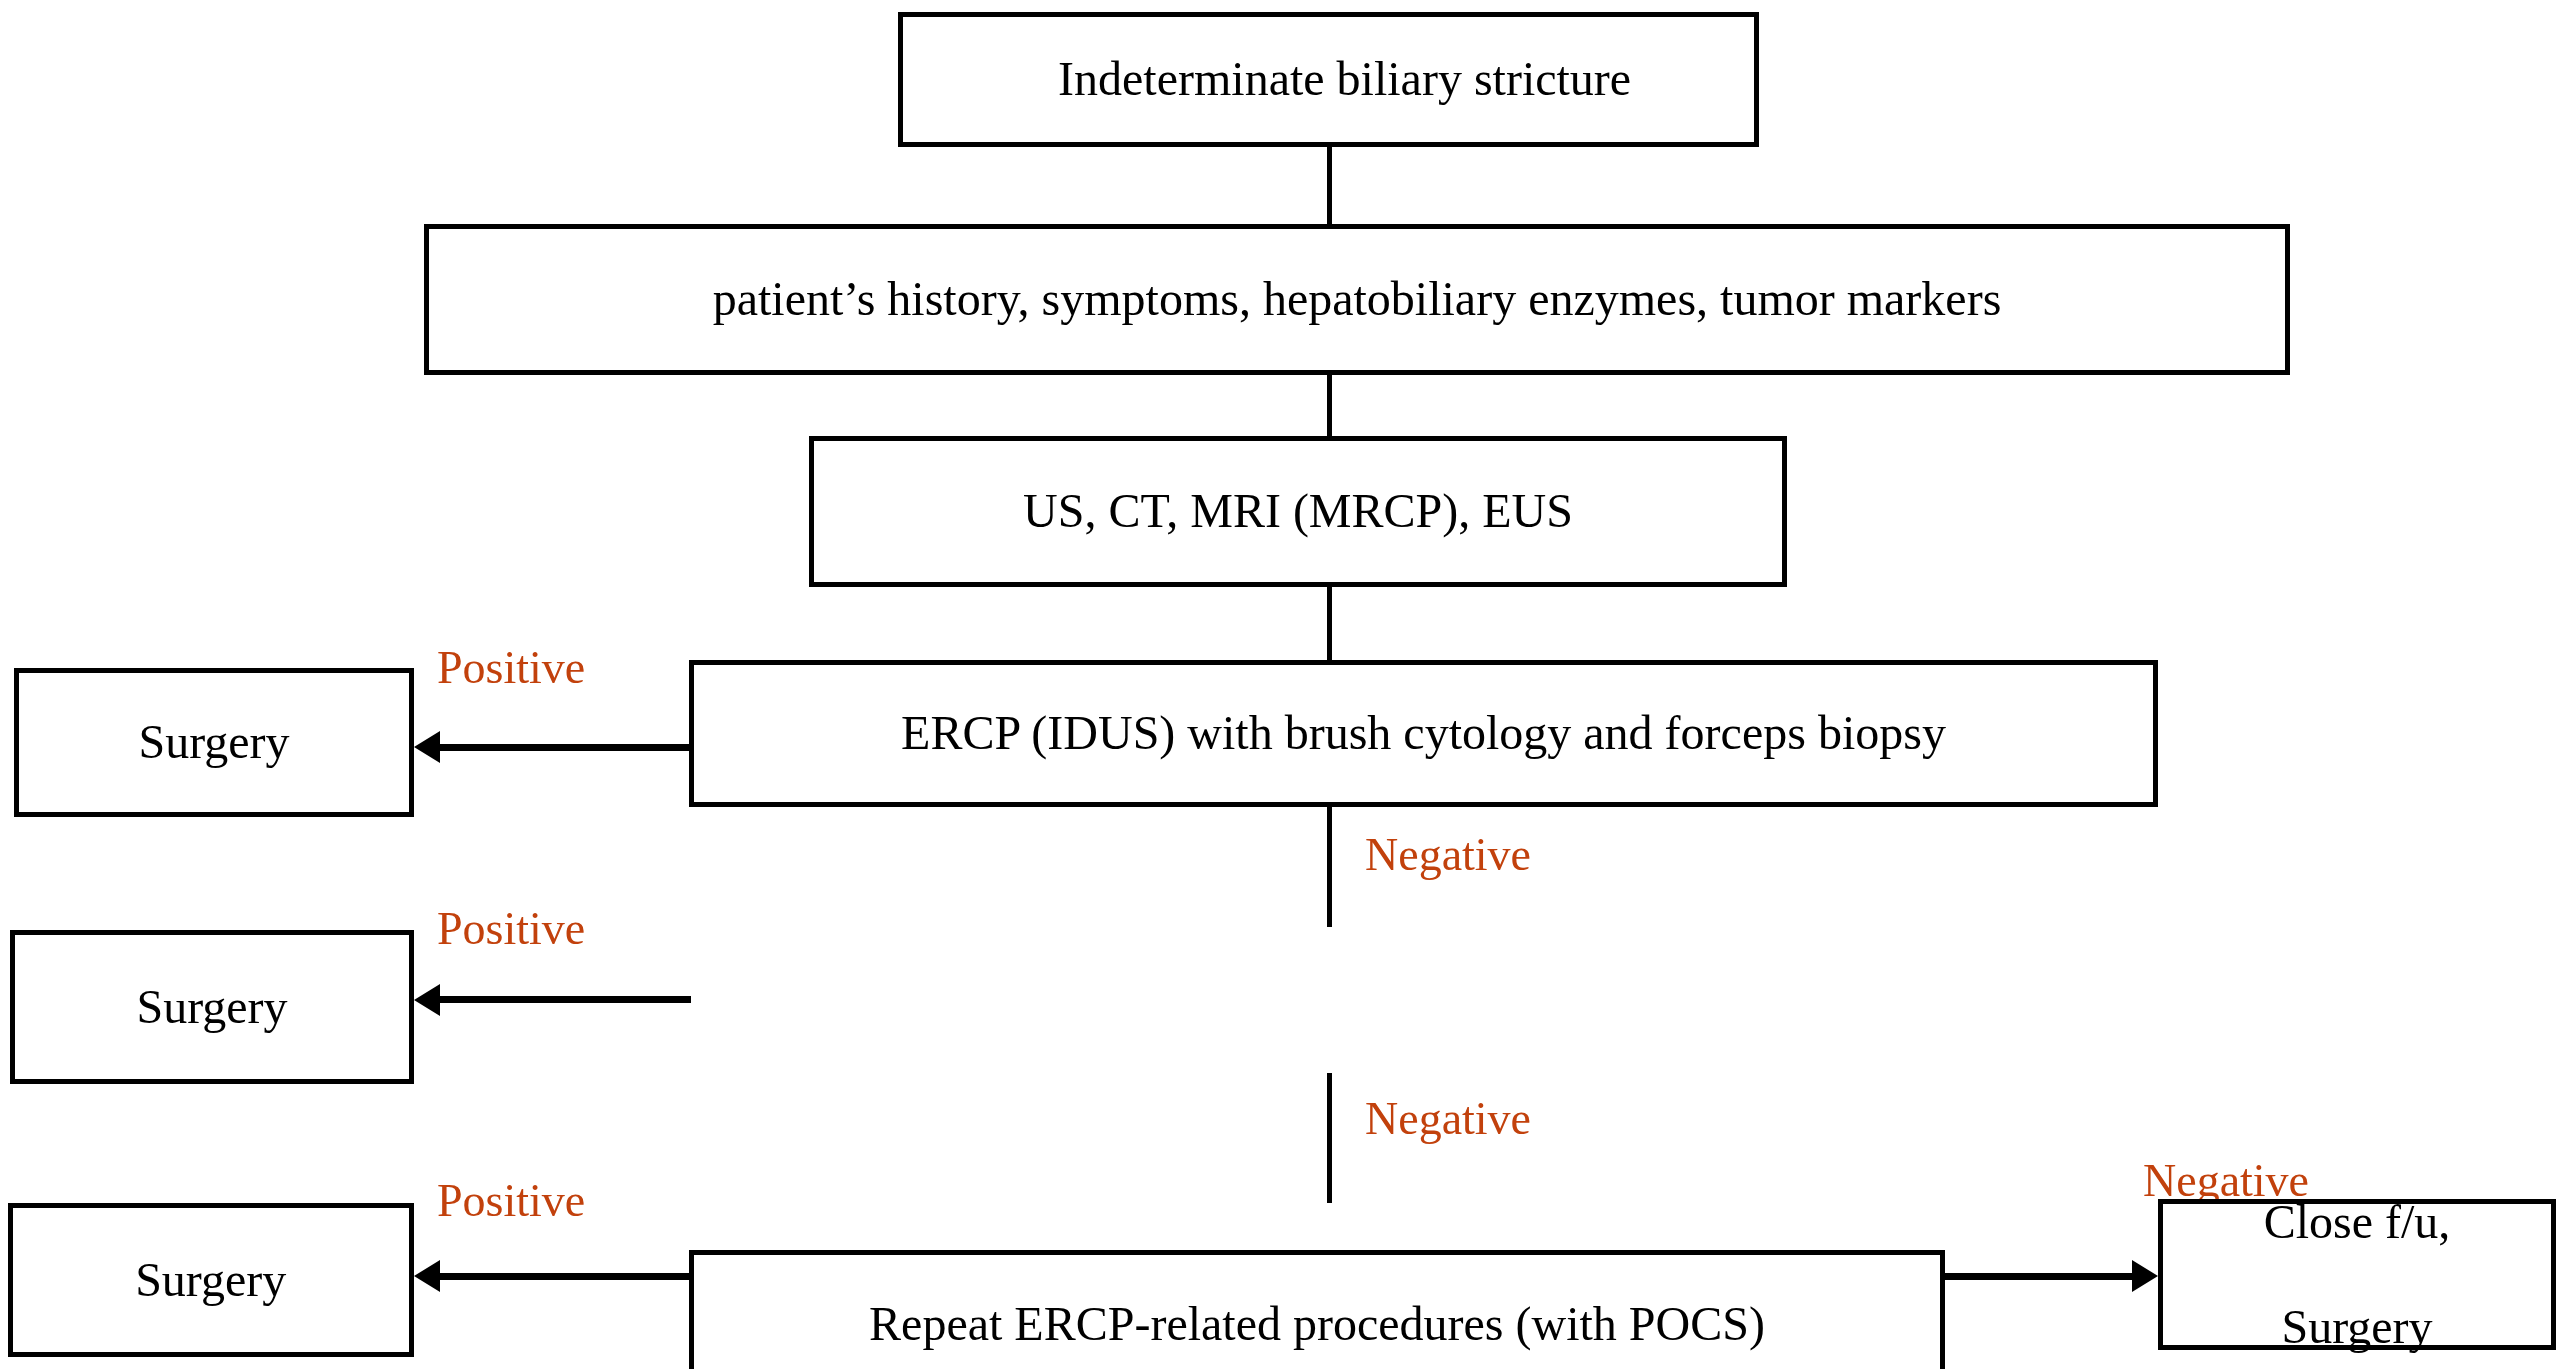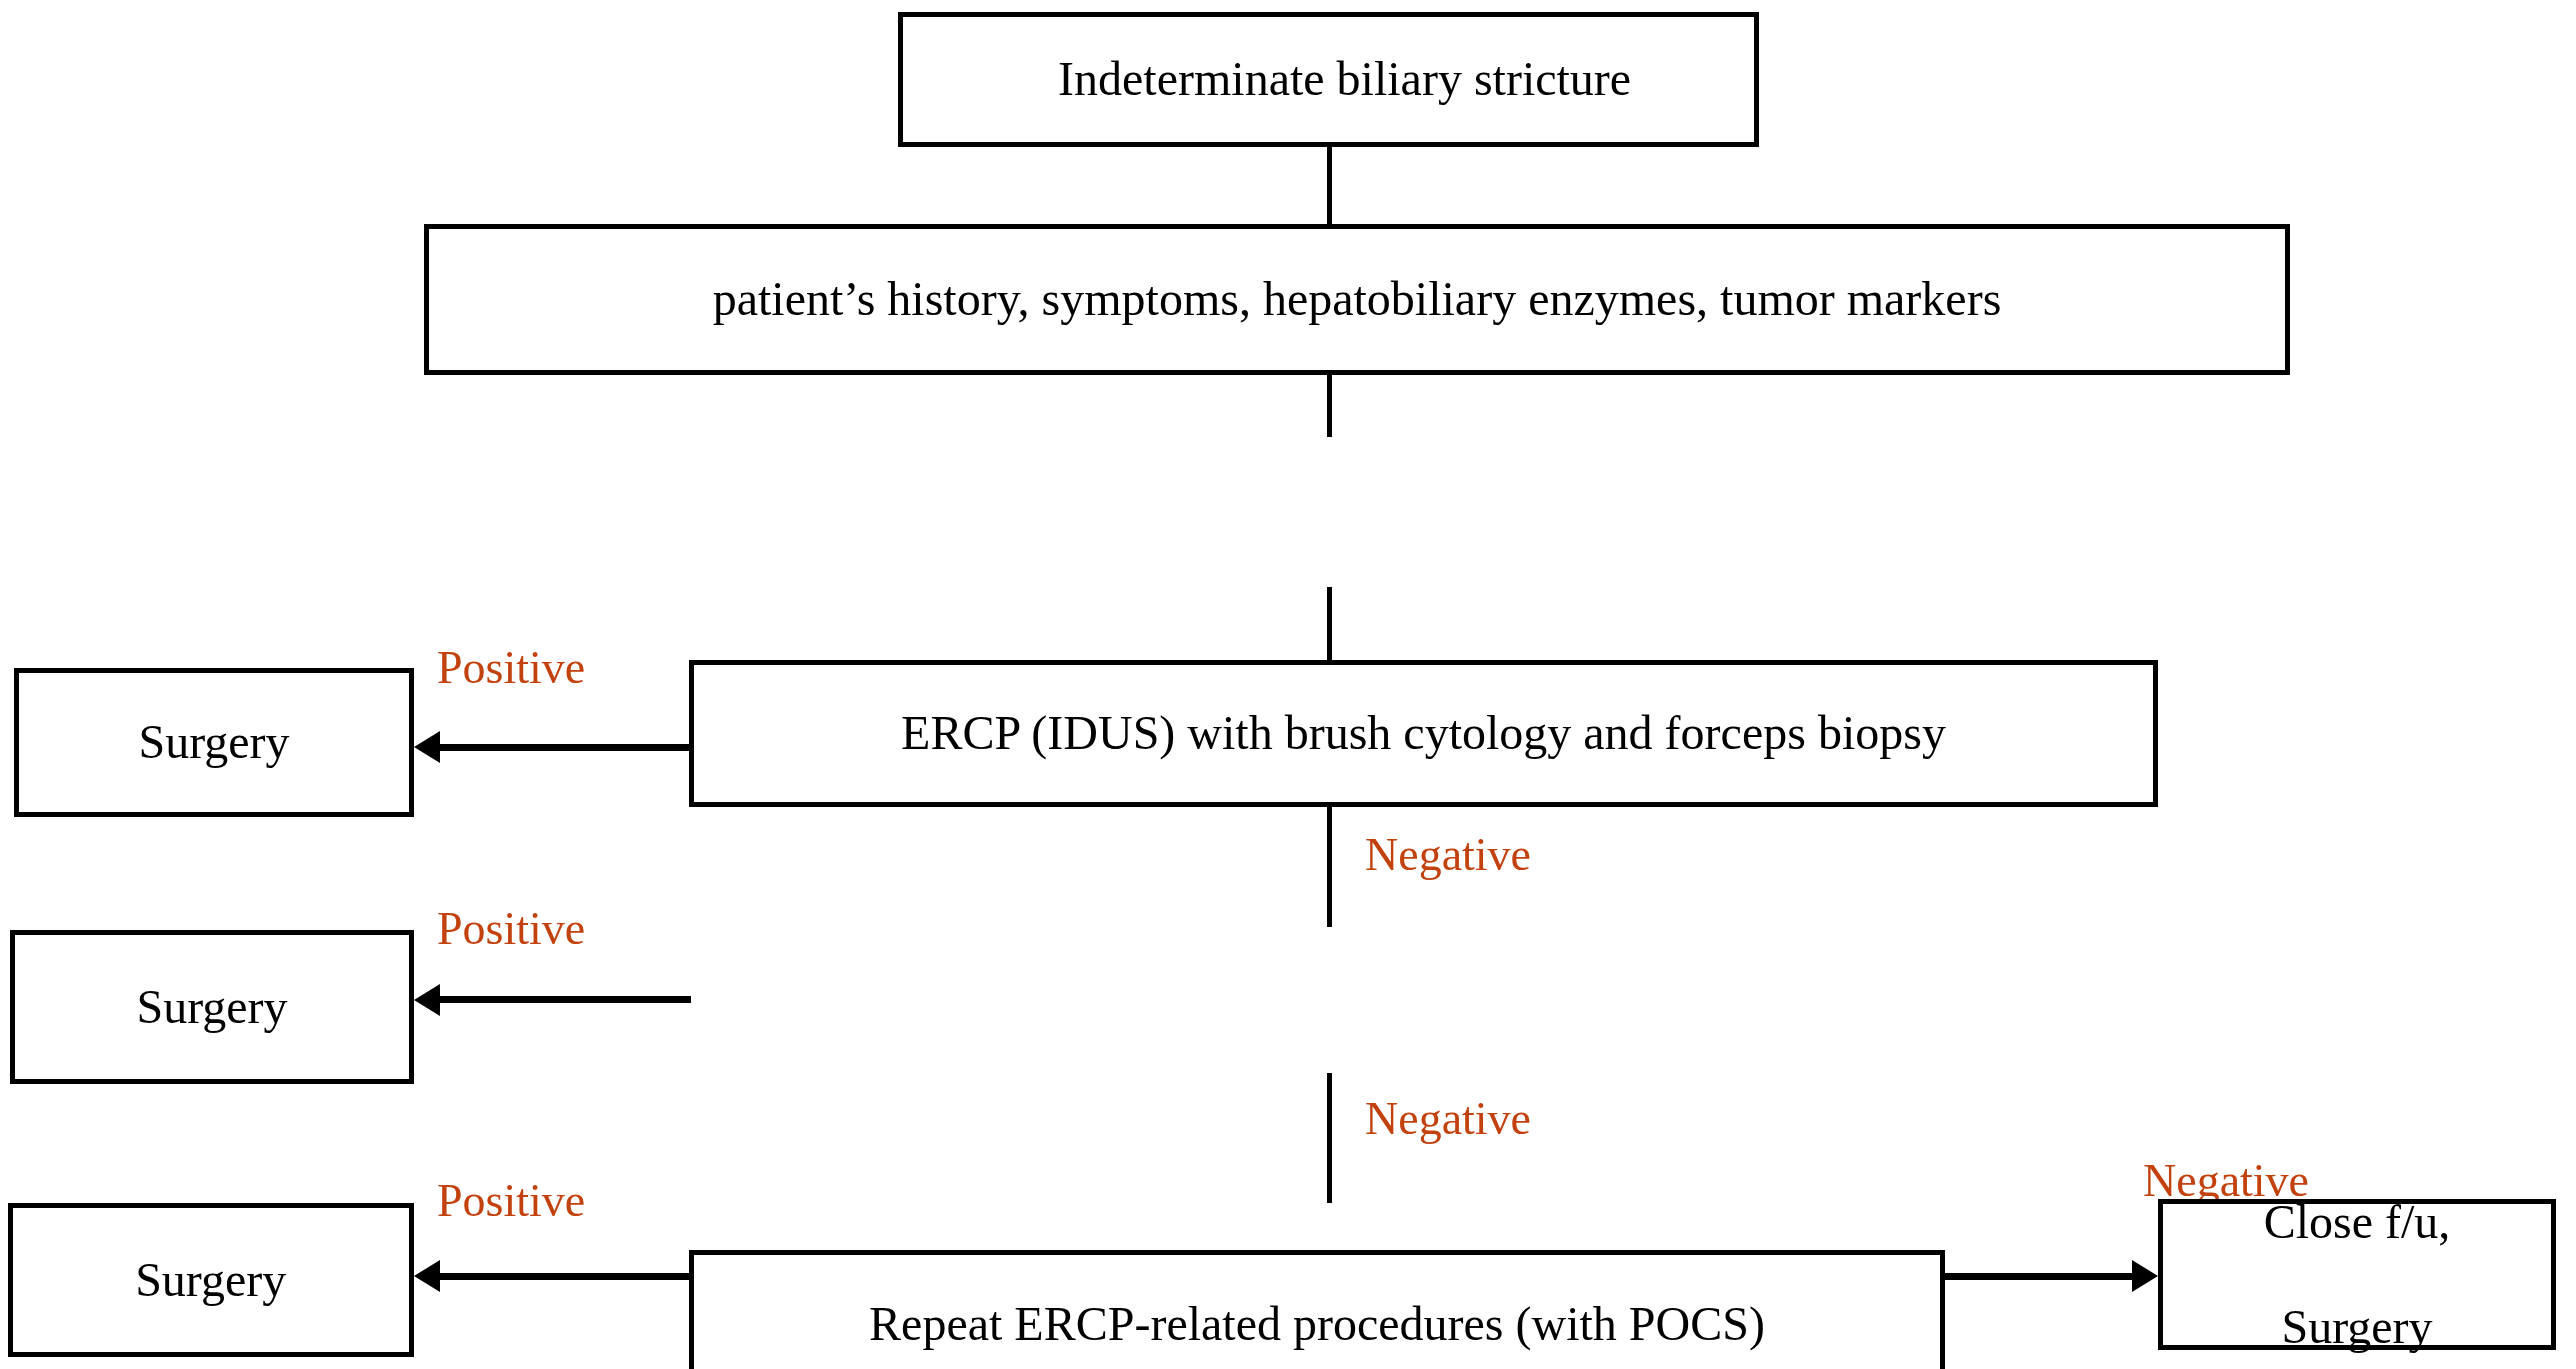--- a/index.html
+++ b/index.html
@@ -82,20 +82,23 @@
   </div>
 
   <div class="vline" style="left:1327px; top:147px; height:77px;"></div>
 
   <div class="node" style="left:384px; top:224px; width:1866px; height:151px;margin-left:40px;">
     <span>patient’s history, symptoms, hepatobiliary enzymes, tumor markers</span>
   </div>
 
   <div class="vline" style="left:1327px; top:375px; height:62px;"></div>
 
+  <div class="node" style="left:809px; top:436px; width:978px; height:151px;">
+    <span>US, CT, MRI (MRCP), EUS</span>
+  </div>
 
   <div class="vline" style="left:1327px; top:587px; height:73px;"></div>
 
   <div class="node" style="left:689px; top:660px; width:1469px; height:147px;">
     <span>ERCP (IDUS) with brush cytology and forceps biopsy</span>
   </div>
 
   <div class="node" style="left:14px; top:668px; width:400px; height:149px;">
     <span>Surgery</span>
   </div>

